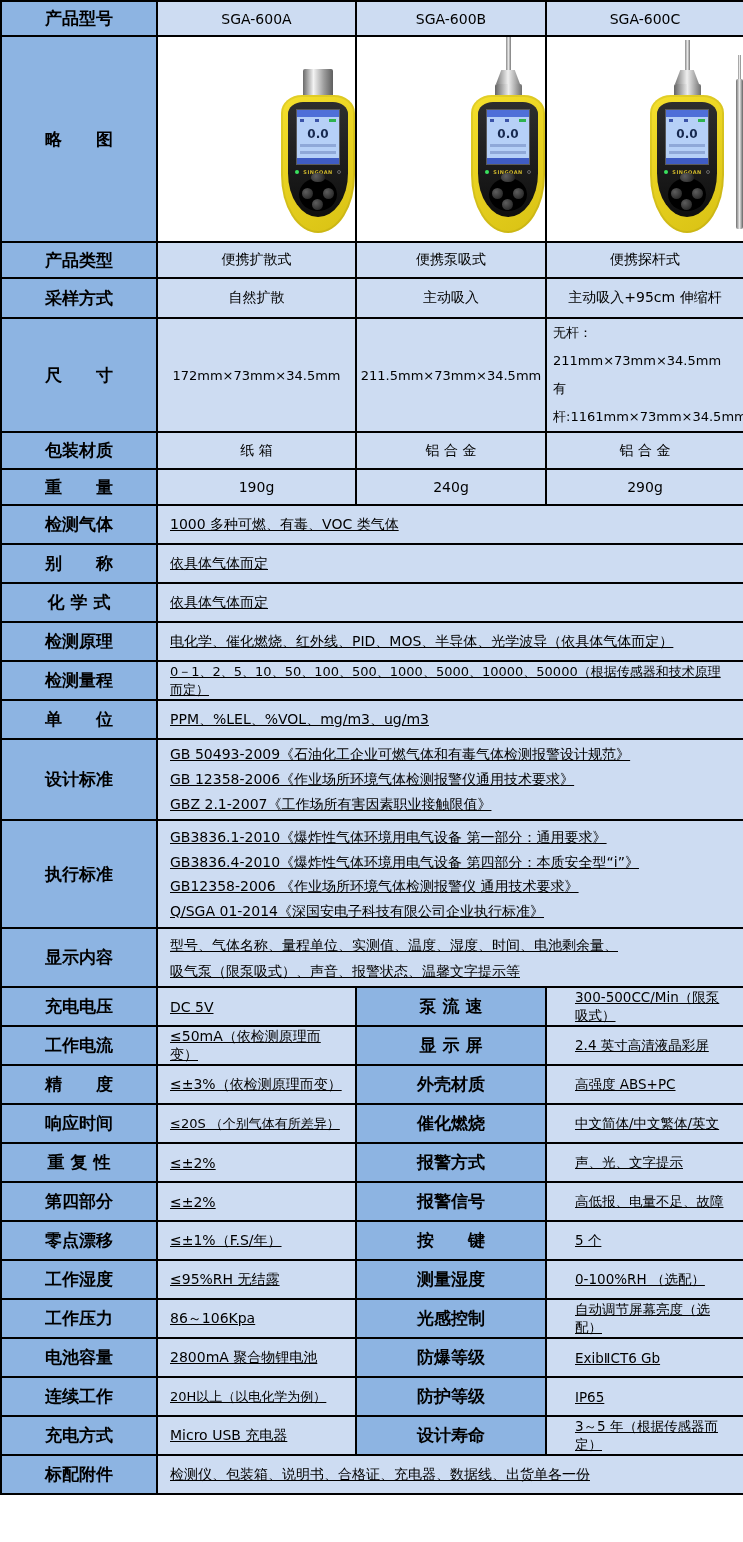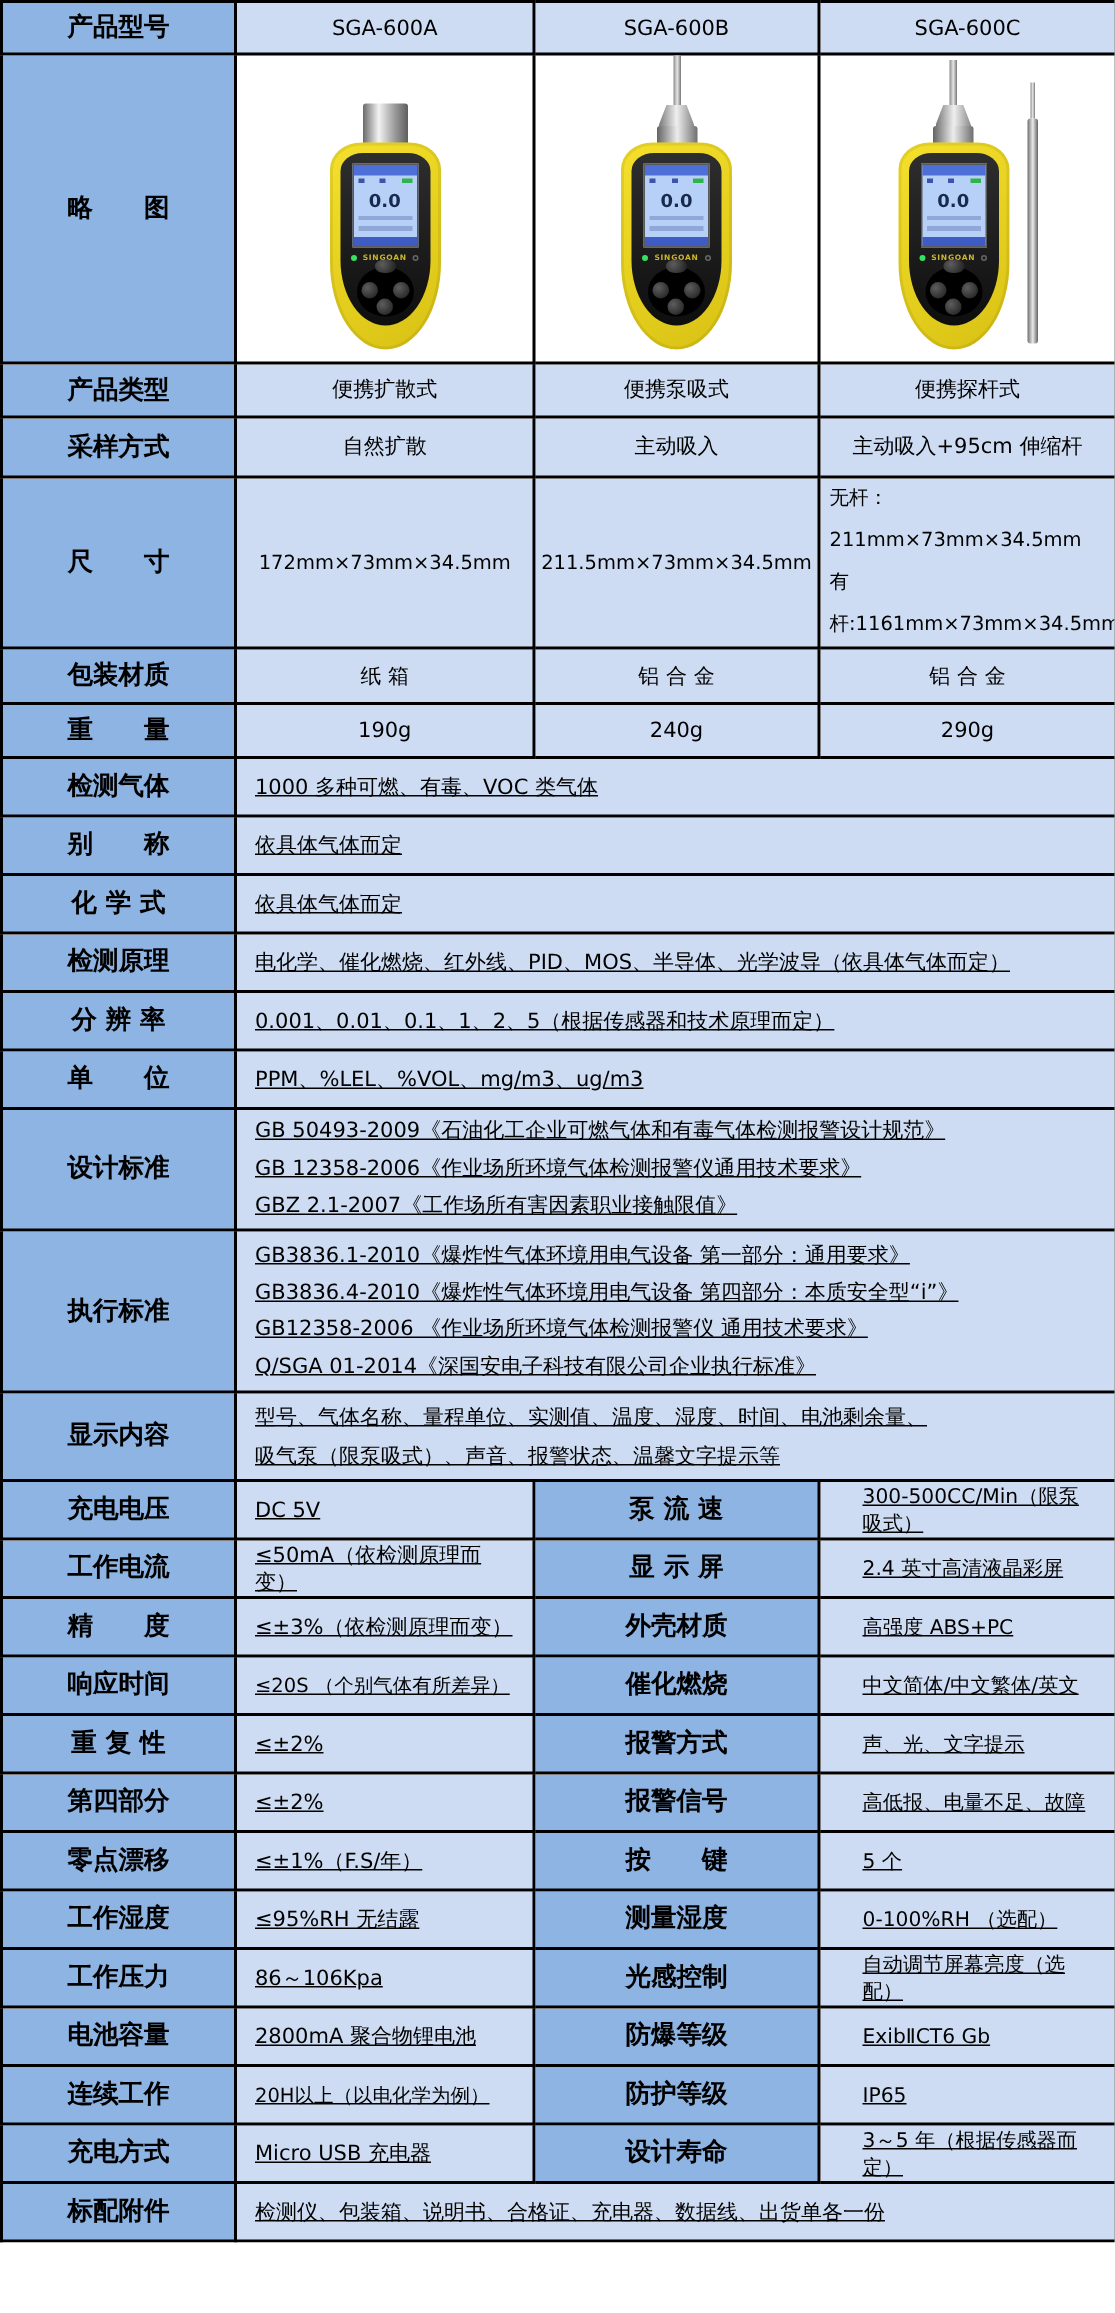--- a/index.html
+++ b/index.html
@@ -20,21 +20,21 @@
   .h35{height:35px}.h37{height:37px}.h75{height:75px}.h102{height:102px}.h53{height:53px}
 
   .lines3 div{line-height:25px;}
   .lines4 div{line-height:24.5px;}
   .lines2 div{line-height:26px;}
   .pad{padding:2px 12px;}
   .sizeC{padding:0 6px;font-size:13px;}
   .sizeC div{line-height:28px;text-align:left;}
 
   
-  .dev-wrap{display:flex;align-items:flex-end;justify-content:center;gap:12px;height:196px;padding-bottom:8px;}
+  .dev-wrap{display:flex;align-items:flex-end;justify-content:flex-end;gap:12px;height:196px;padding-bottom:8px;}
   .device{display:flex;flex-direction:column;align-items:center;}
   .cap-a{width:30px;height:28px;border-radius:2px;
     background:linear-gradient(90deg,#6a6a6a,#f3f3f3 35%,#9c9c9c 70%,#5e5e5e);}
   .probe-rod{width:5px;background:linear-gradient(90deg,#8a8a8a,#e6e6e6,#777);}
   .probe-rod.b{height:38px;}
   .probe-rod.c{height:30px;}
   .probe-cone{width:24px;height:14px;background:linear-gradient(90deg,#777,#efefef,#858585);
     clip-path:polygon(22% 0,78% 0,100% 100%,0 100%);}
   .probe-base{width:27px;height:13px;border-radius:2px;
     background:linear-gradient(90deg,#636363,#ececec,#6f6f6f);}
@@ -249,22 +249,22 @@
   </tr>
   <tr>
     <td class="lbl h37">化 学 式</td>
     <td class="val vl h37" colspan="3">依具体气体而定</td>
   </tr>
   <tr>
     <td class="lbl h37">检测原理</td>
     <td class="val vl h37" colspan="3">电化学、催化燃烧、红外线、PID、MOS、半导体、光学波导（依具体气体而定）</td>
   </tr>
   <tr>
-    <td class="lbl h37">分 辨 率</td>
-    <td class="val vl h37" colspan="3">0.001、0.01、0.1、1、2、5（根据传感器和技术原理而定）</td>
+    <td class="lbl h37">检测量程</td>
+    <td class="val vl sm h37" colspan="3">0－1、2、5、10、50、100、500、1000、5000、10000、50000（根据传感器和技术原理而定）</td>
   </tr>
   <tr>
     <td class="lbl h37">单　　位</td>
     <td class="val vl h37" colspan="3">PPM、%LEL、%VOL、mg/m3、ug/m3</td>
   </tr>
 
   <tr>
     <td class="lbl h75">设计标准</td>
     <td class="val vl lines3 pad h75" colspan="3">
       <div>GB 50493-2009《石油化工企业可燃气体和有毒气体检测报警设计规范》</div>

